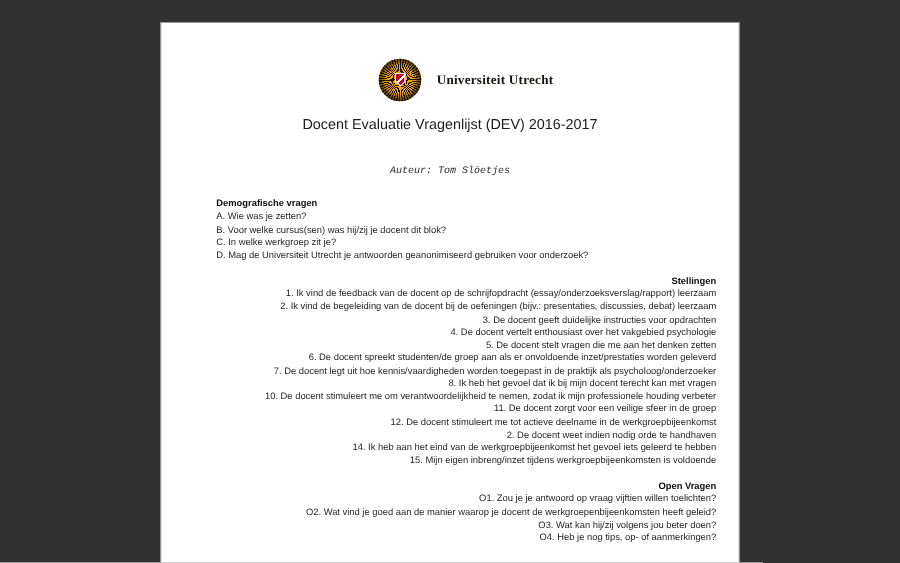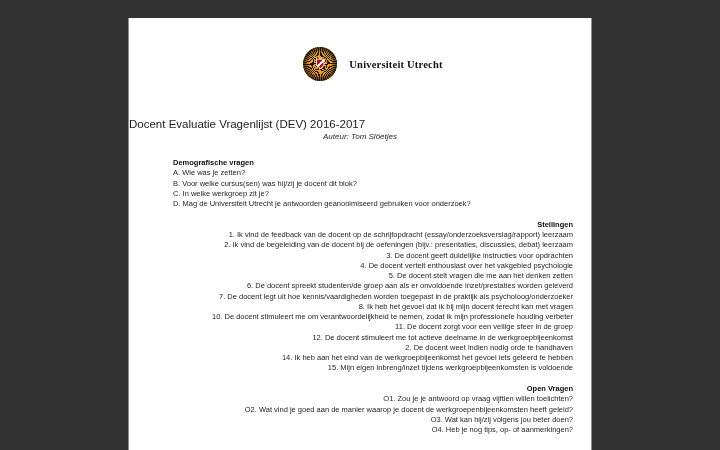--- a/index.html
+++ b/index.html
@@ -82,39 +82,40 @@
     font-family: "Liberation Serif", serif;
     font-weight: bold;
     font-size: 10.5px;
     color: #171310;
     letter-spacing: 0.2px;
     white-space: nowrap;
   }
   
   .doc-title {
     position: absolute;
-    top: 100px;
+    top: 76px;
     left: 0;
     width: 100%;
-    text-align: left;
+    text-align: center;
     font-size: 11.5px;
     line-height: 13px;
     color: #1c1c1c;
     white-space: nowrap;
   }
   .doc-author {
     position: absolute;
     top: 114px;
     left: 0;
     width: 100%;
     text-align: center;
     font-style: italic;
     font-size: 8px;
     line-height: 10px;
     color: #2a2a2a;
+    font-family: Liberation Mono, monospace;
   }
   
   .content {
     position: absolute;
     top: 140px;
     left: 44px;
     right: 18px;
   }
   .section + .section {
     margin-top: 10.5px;

